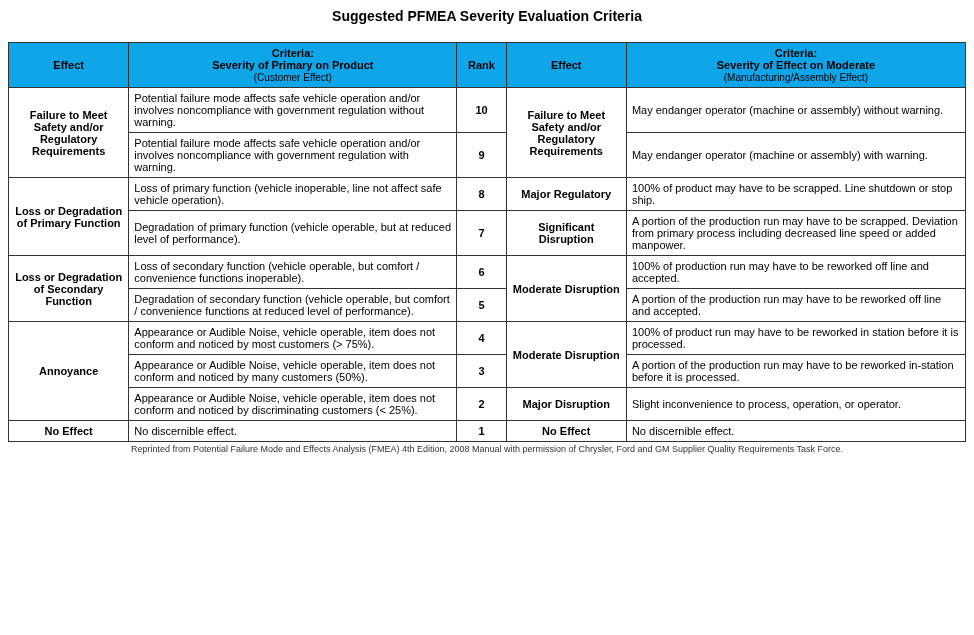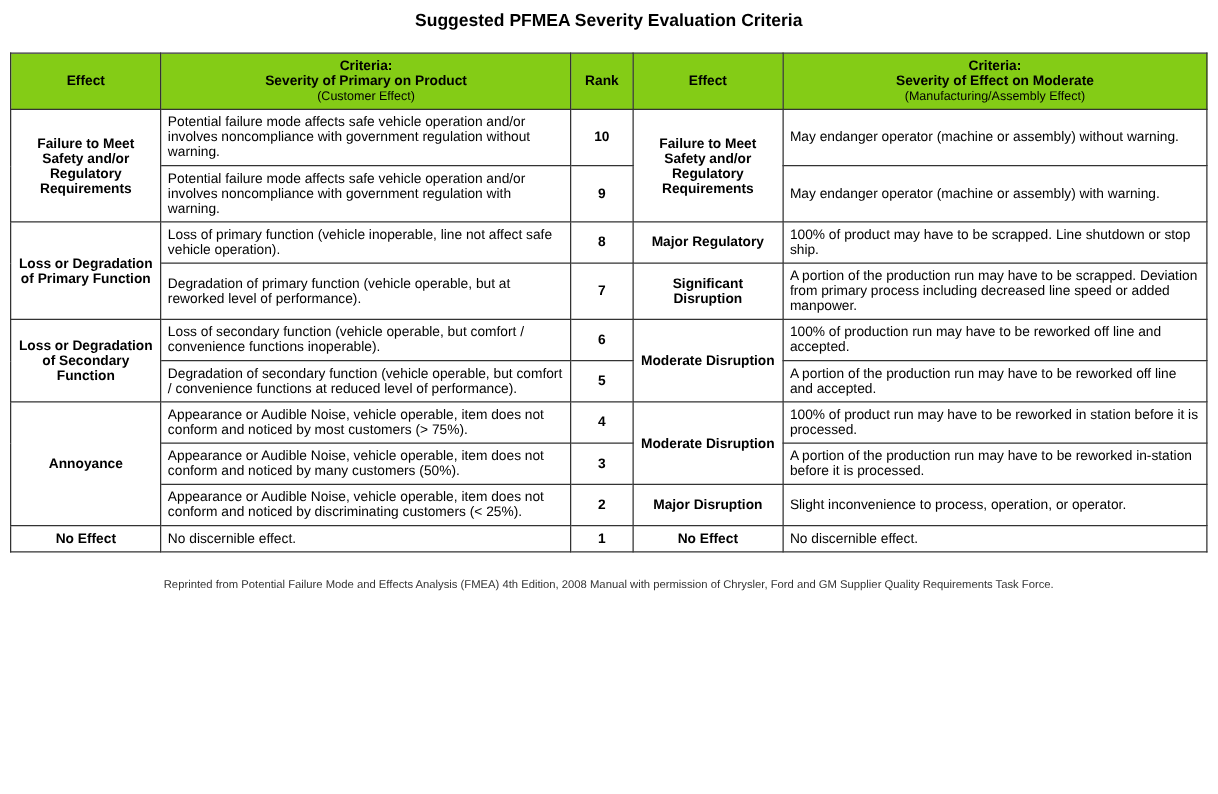--- a/index.html
+++ b/index.html
@@ -24,33 +24,33 @@
     }
     th, td {
       border: 1px solid #333;
       padding: 4px 5px;
       vertical-align: middle;
     }
     thead th {
       text-align: center;
       font-weight: bold;
       font-size: 11px;
-      background: #84cc16;
+      background: #0ea5e9;
     }
     .col-effect { width: 110px; text-align: center; font-weight: bold; }
     .col-criteria-product { width: 300px; }
     .col-rank { width: 45px; text-align: center; font-weight: bold; }
     .col-effect-process { width: 110px; text-align: center; font-weight: bold; }
     .col-criteria-process { width: 310px; }
     .center-bold { text-align: center; font-weight: bold; }
     .cell-text { font-weight: normal; }
     .footer {
       text-align: center;
       font-size: 9px;
-      margin-top: 20px;
+      margin-top: 2px;
       color: #333;
     }
     .header-sub { font-size: 10px; font-weight: normal; }
   </style>
 </head>
 <body>
 
 <div class="page-title">Suggested PFMEA Severity Evaluation Criteria</div>
 
 <table>
@@ -85,21 +85,21 @@
         <td class="col-criteria-process cell-text">May endanger operator (machine or assembly) with warning.</td>
       </tr>
       <tr>
         <td class="col-effect center-bold" rowspan="2">Loss or Degradation of Primary Function</td>
         <td class="col-criteria-product cell-text">Loss of primary function (vehicle inoperable, line not affect safe vehicle operation).</td>
         <td class="col-rank center-bold">8</td>
         <td class="col-effect-process center-bold">Major Regulatory</td>
         <td class="col-criteria-process cell-text">100% of product may have to be scrapped.  Line shutdown or stop ship.</td>
       </tr>
       <tr>
-        <td class="col-criteria-product cell-text">Degradation of primary function (vehicle operable, but at reworked level of performance).</td>
+        <td class="col-criteria-product cell-text">Degradation of primary function (vehicle operable, but at reduced level of performance).</td>
         <td class="col-rank center-bold">7</td>
         <td class="col-effect-process center-bold">Significant Disruption</td>
         <td class="col-criteria-process cell-text">A portion of the production run may have to be scrapped. Deviation from primary process including decreased line speed or added manpower.</td>
       </tr>
       <tr>
         <td class="col-effect center-bold" rowspan="2">Loss or Degradation of Secondary Function</td>
         <td class="col-criteria-product cell-text">Loss of secondary function (vehicle operable, but comfort / convenience functions inoperable).</td>
         <td class="col-rank center-bold">6</td>
         <td class="col-effect-process center-bold" rowspan="2">Moderate Disruption</td>
         <td class="col-criteria-process cell-text">100% of production run may have to be reworked off line and accepted.</td>

